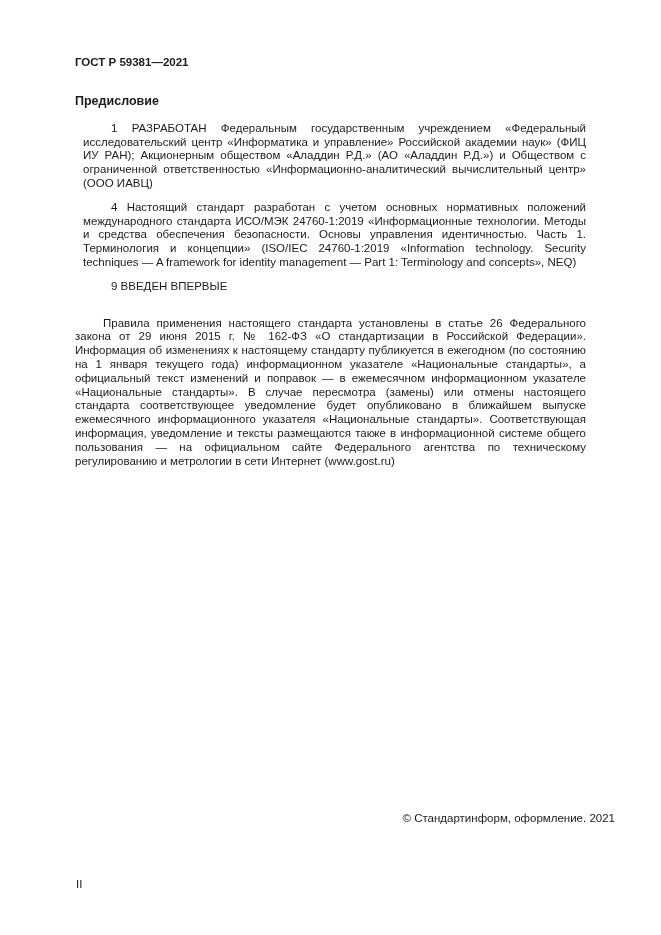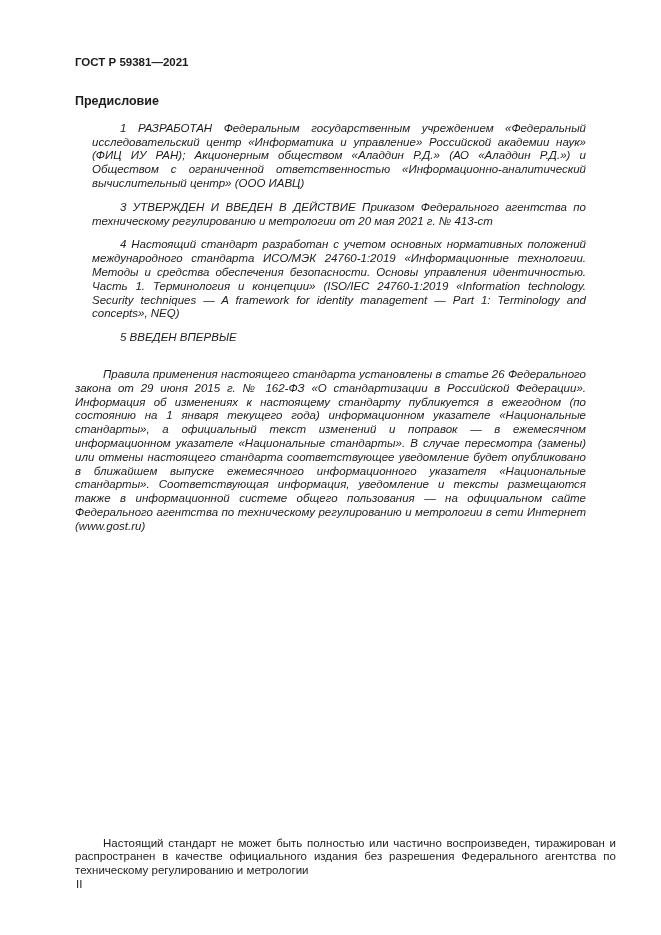--- a/index.html
+++ b/index.html
@@ -26,30 +26,28 @@
     font-size: 11.5px;
     margin: 0 0 24px 0;
   }
   .fw-title {
     text-align: left;
     font-weight: bold;
     font-size: 12.5px;
     margin: 0 0 13px 0;
   }
   .para {
-    margin: 0 0 10px 17px;
+    margin: 0 0 10px 8px;
     text-align: justify;
     text-indent: 28px;
-    font-style: italic;
   }
   .legal-note {
     margin: 23px 0 16px 0;
     text-align: justify;
     text-indent: 28px;
-    font-style: italic;
   }
   .copyright {
     position: absolute;
     left: 75px;
     top: 800px;
     width: 540px;
     text-align: right;
   }
   .footer-note {
     position: absolute;
@@ -71,26 +69,25 @@
 
 <div class="page">
   <div class="main">
     <p class="doc-number">ГОСТ Р 59381—2021</p>
 
     <h1 class="fw-title">Предисловие</h1>
 
     <p class="para">1 РАЗРАБОТАН Федеральным государственным учреждением «Федеральный исследовательский центр «Информатика и управление» Российской академии наук» (ФИЦ ИУ РАН); Акционерным обществом «Аладдин Р.Д.» (АО «Аладдин Р.Д.») и Обществом с ограниченной ответственностью «Информационно-аналитический вычислительный центр» (ООО ИАВЦ)</p>
 
 
-    <p class="para">3 УТВЕРЖДЕН И ВВЕДЕН В ДЕЙСТВИЕ Приказом Федерального агентства по техническому регулированию и метрологии от 20 мая 2021 г. № 413-ст</p>
 
     <p class="para">4 Настоящий стандарт разработан с учетом основных нормативных положений международного стандарта ИСО/МЭК 24760-1:2019 «Информационные технологии. Методы и средства обеспечения безопасности. Основы управления идентичностью. Часть 1. Терминология и концепции» (ISO/IEC 24760-1:2019 «Information technology. Security techniques — A framework for identity management — Part 1: Terminology and concepts», NEQ)</p>
 
-    <p class="para">5 ВВЕДЕН ВПЕРВЫЕ</p>
+    <p class="para">9 ВВЕДЕН ВПЕРВЫЕ</p>
 
     <p class="legal-note">Правила применения настоящего стандарта установлены в статье 26 Федерального закона от 29 июня 2015 г. № 162-ФЗ «О стандартизации в Российской Федерации». Информация об изменениях к настоящему стандарту публикуется в ежегодном (по состоянию на 1 января текущего года) информационном указателе «Национальные стандарты», а официальный текст изменений и поправок — в ежемесячном информационном указателе «Национальные стандарты». В случае пересмотра (замены) или отмены настоящего стандарта соответствующее уведомление будет опубликовано в ближайшем выпуске ежемесячного информационного указателя «Национальные стандарты». Соответствующая информация, уведомление и тексты размещаются также в информационной системе общего пользования — на официальном сайте Федерального агентства по техническому регулированию и метрологии в сети Интернет (www.gost.ru)</p>
   </div>
 
+  <p class="copyright">© Стандартинформ, оформление. 2021</p>
 
-  <p class="footer-note">Настоящий стандарт не может быть полностью или частично воспроизведен, тиражирован и распространен в качестве официального издания без разрешения Федерального агентства по техническому регулированию и метрологии</p>
 
   <p class="page-number">II</p>
 </div>
 
 </body></html>

